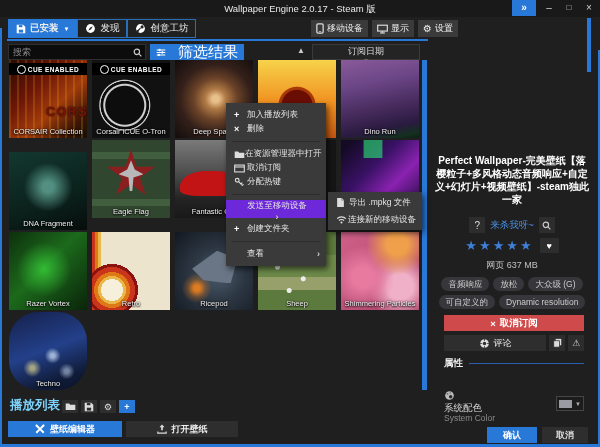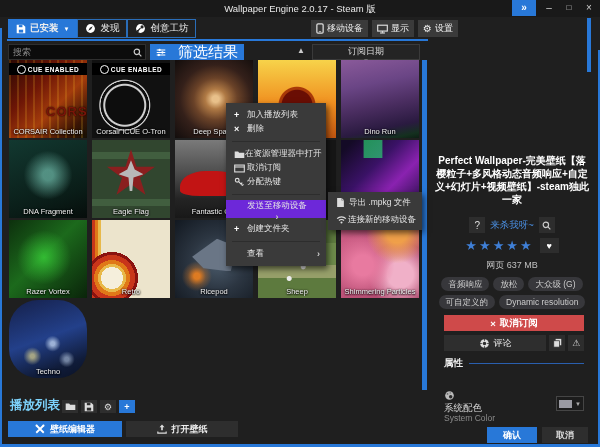--- a/index.html
+++ b/index.html
@@ -61,21 +61,21 @@
   
   .t-corsair{background:repeating-linear-gradient(90deg,rgba(255,200,40,.18) 0 2px,transparent 2px 8px),
       linear-gradient(135deg,#2a0803,#6e1606 35%,#a33c0c 60%,#3a1404 85%,#151005);}
   .t-otron{background:radial-gradient(circle at 42% 58%,#0d0d0d 19px,#cfcfcf 20px,#cfcfcf 21px,#0d0d0d 22px,#0d0d0d 24px,#cfcfcf 24.5px,#cfcfcf 25px,#111 26px),
       linear-gradient(120deg,#0c0c0c 55%,#26301a 72%,#3d4a22 85%,#0f120a);}
   .t-deepspace{background:radial-gradient(ellipse at 52% 50%,#e8c08a 0 6%,#b07a45 18%,#6a4228 38%,#34201a 62%,#120d0c 100%);}
   .t-sunspike{background:radial-gradient(circle at 50% 58%,#6a0e04 15px,#a83808 16px 18px,rgba(168,56,8,0) 19px),
       linear-gradient(180deg,#f7d34a,#f09020 55%,#c05510);}
   .t-dinorun{background:linear-gradient(168deg,#8a5a9a 0%,#6a4585 32%,#4a2d60 58%,#2a1a40 82%,#14301f 94%,#0d1f14 100%);}
   .t-dna{background:radial-gradient(circle at 50% 45%,rgba(140,230,210,.55) 0 9%,rgba(140,230,210,0) 42%),
-      linear-gradient(160deg,#123830,#0a1d18 70%,#060d0b);}
+      linear-gradient(160deg,#123830,#0a1d18 70%,#060d0b);margin-top:12px;}
   .t-eagle{background:linear-gradient(180deg,#31462f 0 16%,#415e3f 16% 24%,#31462f 24% 76%,#415e3f 76% 84%,#31462f 84%);}
   .t-eagle:before{content:"";position:absolute;left:18%;top:12%;width:64%;height:64%;background:#8a1f1f;
       clip-path:polygon(50% 0,61% 35%,98% 35%,68% 57%,79% 91%,50% 70%,21% 91%,32% 57%,2% 35%,39% 35%);}
   .t-eagle:after{content:"";position:absolute;left:34%;top:26%;width:32%;height:40%;background:#b8b8b8;
       clip-path:polygon(50% 0,65% 30%,100% 45%,60% 55%,55% 100%,45% 100%,40% 55%,0 45%,35% 30%);}
   .t-car{background:linear-gradient(180deg,#7a7a7a,#4a4a4a 45%,#242424 75%,#181818);}
   .t-car:before{content:"";position:absolute;left:6%;top:40%;width:88%;height:32%;background:#c21414;
       border-radius:45% 55% 35% 35%/75% 95% 25% 25%;}
   .t-hidden{background:#161616;}
   .t-neonroom{background:linear-gradient(90deg,rgba(0,0,0,0) 28%,rgba(40,255,120,.55) 30% 52%,rgba(0,0,0,0) 54%) 0 -52px/100% 70px no-repeat,

